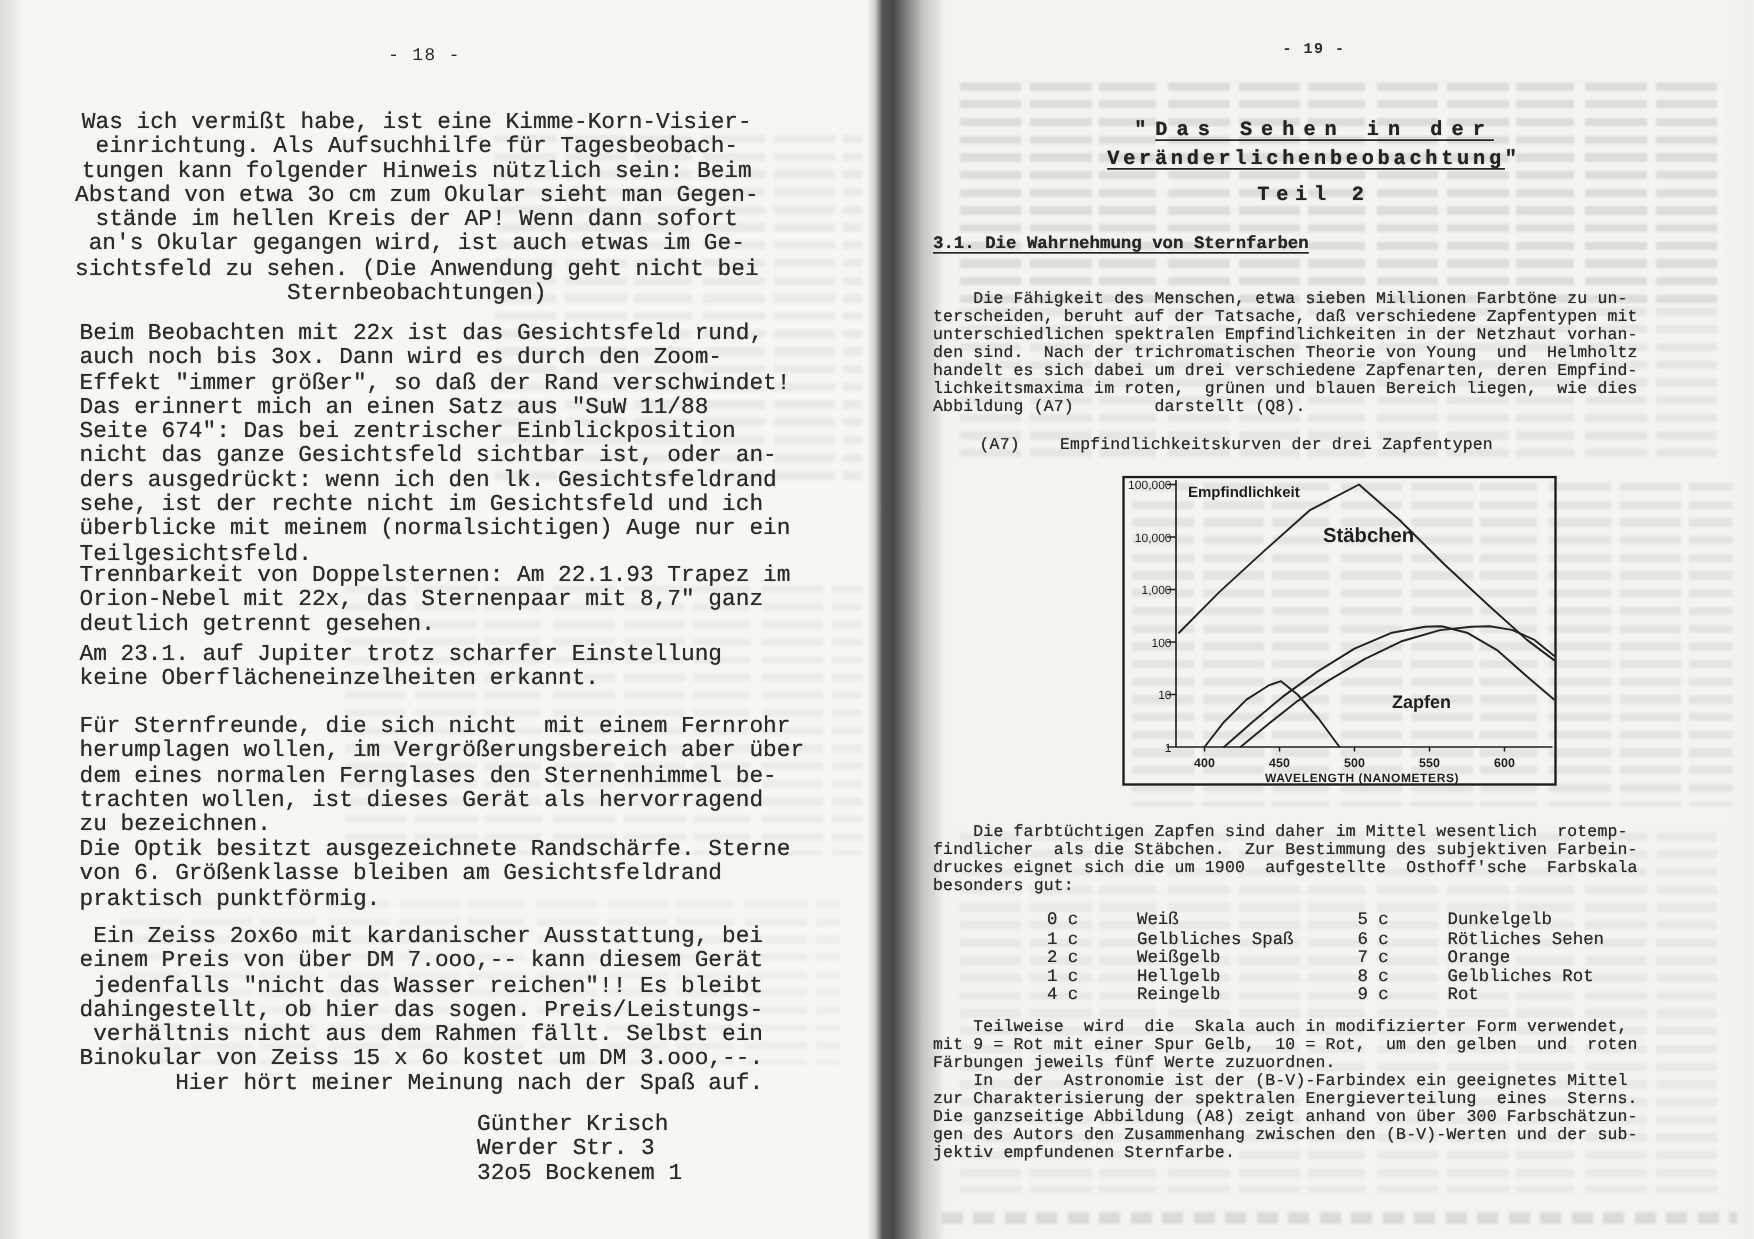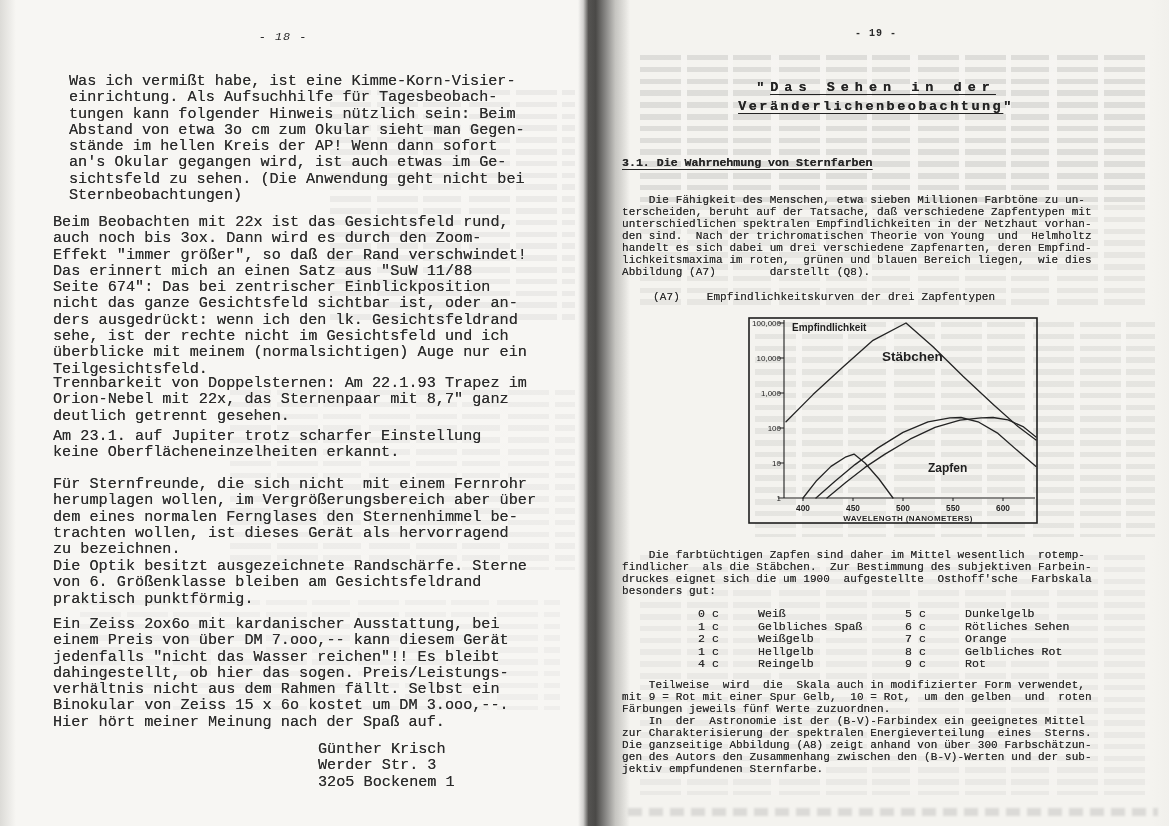--- a/index.html
+++ b/index.html
@@ -17,21 +17,21 @@
   .spine{position:absolute;left:578px;top:0;width:52px;height:826px;
     background:linear-gradient(to right,rgba(120,120,120,0) 0%,rgba(95,95,95,.25) 10%,
       #555452 20%,#4a4947 34%,#8b8a88 54%,#c6c5c1 72%,rgba(244,243,239,0) 100%);}
   .layer-content{position:absolute;left:0;top:0;width:1169px;height:826px;z-index:1;}
   
   .mono-pre{position:absolute;white-space:pre;color:#2a2a2a;
     text-shadow:0 0 .5px rgba(45,45,45,.75);}
   .lp{font-size:15.2px;line-height:16.3px;letter-spacing:0;}
   .rp{font-size:11px;line-height:12.05px;letter-spacing:.01em;}
   .pageno-l{position:absolute;left:53px;top:30px;width:460px;text-align:center;
-    font-size:11.8px;letter-spacing:1px;color:#2a2a2a;font-style:italic;}
+    font-size:11.8px;letter-spacing:1px;color:#2a2a2a;}
   .pageno-r{position:absolute;left:622px;top:28px;width:508px;text-align:center;
     font-size:10px;font-weight:bold;letter-spacing:1px;color:#2a2a2a;}
   .title-block{position:absolute;left:622px;top:78px;width:508px;text-align:center;
     font-weight:bold;color:#232323;text-shadow:0 0 .6px rgba(35,35,35,.8);}
   .title-line{font-size:13.5px;letter-spacing:6px;line-height:19px;white-space:nowrap;}
   .title-line.l2{letter-spacing:2.5px;}
   .u{text-decoration:underline;text-underline-offset:3px;text-decoration-thickness:1.4px;}
   .title-sub{font-size:13.5px;letter-spacing:4.5px;margin-top:7px;}
   .sec-heading{position:absolute;left:622px;top:156px;font-size:11.6px;font-weight:bold;
     color:#262626;text-shadow:0 0 .5px rgba(40,40,40,.8);}
@@ -68,21 +68,21 @@
   <div class="bleed" style="left:330px;top:90px;width:245px;height:230px;opacity:.4;"></div>
   <div class="bleed" style="left:230px;top:390px;width:345px;height:180px;opacity:.3;"></div>
   <div class="bleed" style="left:80px;top:600px;width:480px;height:110px;opacity:.25;"></div>
   <div class="bleed-strip" style="left:628px;top:808px;width:530px;opacity:.6;"></div>
 
   <div class="layer-content">
 
     <div>
       <div class="pageno-l">- 18 -</div>
 
-      <div class="mono-pre lp" style="left:69px;top:73px;">Was ich vermißt habe, ist eine Kimme-Korn-Visier-
+      <div class="mono-pre lp" style="left:50px;top:73px;text-align:center;">Was ich vermißt habe, ist eine Kimme-Korn-Visier-
 einrichtung. Als Aufsuchhilfe für Tagesbeobach-
 tungen kann folgender Hinweis nützlich sein: Beim
 Abstand von etwa 3o cm zum Okular sieht man Gegen-
 stände im hellen Kreis der AP! Wenn dann sofort
 an's Okular gegangen wird, ist auch etwas im Ge-
 sichtsfeld zu sehen. (Die Anwendung geht nicht bei
 Sternbeobachtungen)</div>
       <div class="mono-pre lp" style="left:53px;top:214px;">Beim Beobachten mit 22x ist das Gesichtsfeld rund,
 auch noch bis 3ox. Dann wird es durch den Zoom-
 Effekt "immer größer", so daß der Rand verschwindet!
@@ -99,39 +99,40 @@
       <div class="mono-pre lp" style="left:53px;top:428px;">Am 23.1. auf Jupiter trotz scharfer Einstellung
 keine Oberflächeneinzelheiten erkannt.</div>
       <div class="mono-pre lp" style="left:53px;top:476px;">Für Sternfreunde, die sich nicht  mit einem Fernrohr
 herumplagen wollen, im Vergrößerungsbereich aber über
 dem eines normalen Fernglases den Sternenhimmel be-
 trachten wollen, ist dieses Gerät als hervorragend
 zu bezeichnen.</div>
       <div class="mono-pre lp" style="left:53px;top:558px;">Die Optik besitzt ausgezeichnete Randschärfe. Sterne
 von 6. Größenklasse bleiben am Gesichtsfeldrand
 praktisch punktförmig.</div>
-      <div class="mono-pre lp" style="left:53px;top:616px;">Ein Zeiss 2ox6o mit kardanischer Ausstattung, bei
+      <div class="mono-pre lp" style="left:53px;top:616px;text-align:right;">Ein Zeiss 2ox6o mit kardanischer Ausstattung, bei
 einem Preis von über DM 7.ooo,-- kann diesem Gerät
 jedenfalls "nicht das Wasser reichen"!! Es bleibt
 dahingestellt, ob hier das sogen. Preis/Leistungs-
 verhältnis nicht aus dem Rahmen fällt. Selbst ein
 Binokular von Zeiss 15 x 6o kostet um DM 3.ooo,--.
 Hier hört meiner Meinung nach der Spaß auf.</div>
 
       <div class="mono-pre lp signature">Günther Krisch
 Werder Str. 3
 32o5 Bockenem 1</div>
     </div>
 
     <div>
       <div class="pageno-r">- 19 -</div>
 
       <div class="title-block">
         <div class="title-line"><span>"</span><span class="u">Das Sehen in der</span></div>
         <div class="title-line l2"><span class="u">Veränderlichenbeobachtung</span><span>"</span></div>
+        <div class="title-sub">Teil 2</div>
       </div>
 
       <div class="sec-heading"><span class="u">3.1. Die Wahrnehmung von Sternfarben</span></div>
 
       <div class="mono-pre rp" style="left:622px;top:194px;">    Die Fähigkeit des Menschen, etwa sieben Millionen Farbtöne zu un-
 terscheiden, beruht auf der Tatsache, daß verschiedene Zapfentypen mit
 unterschiedlichen spektralen Empfindlichkeiten in der Netzhaut vorhan-
 den sind.  Nach der trichromatischen Theorie von Young  und  Helmholtz
 handelt es sich dabei um drei verschiedene Zapfenarten, deren Empfind-
 lichkeitsmaxima im roten,  grünen und blauen Bereich liegen,  wie dies

